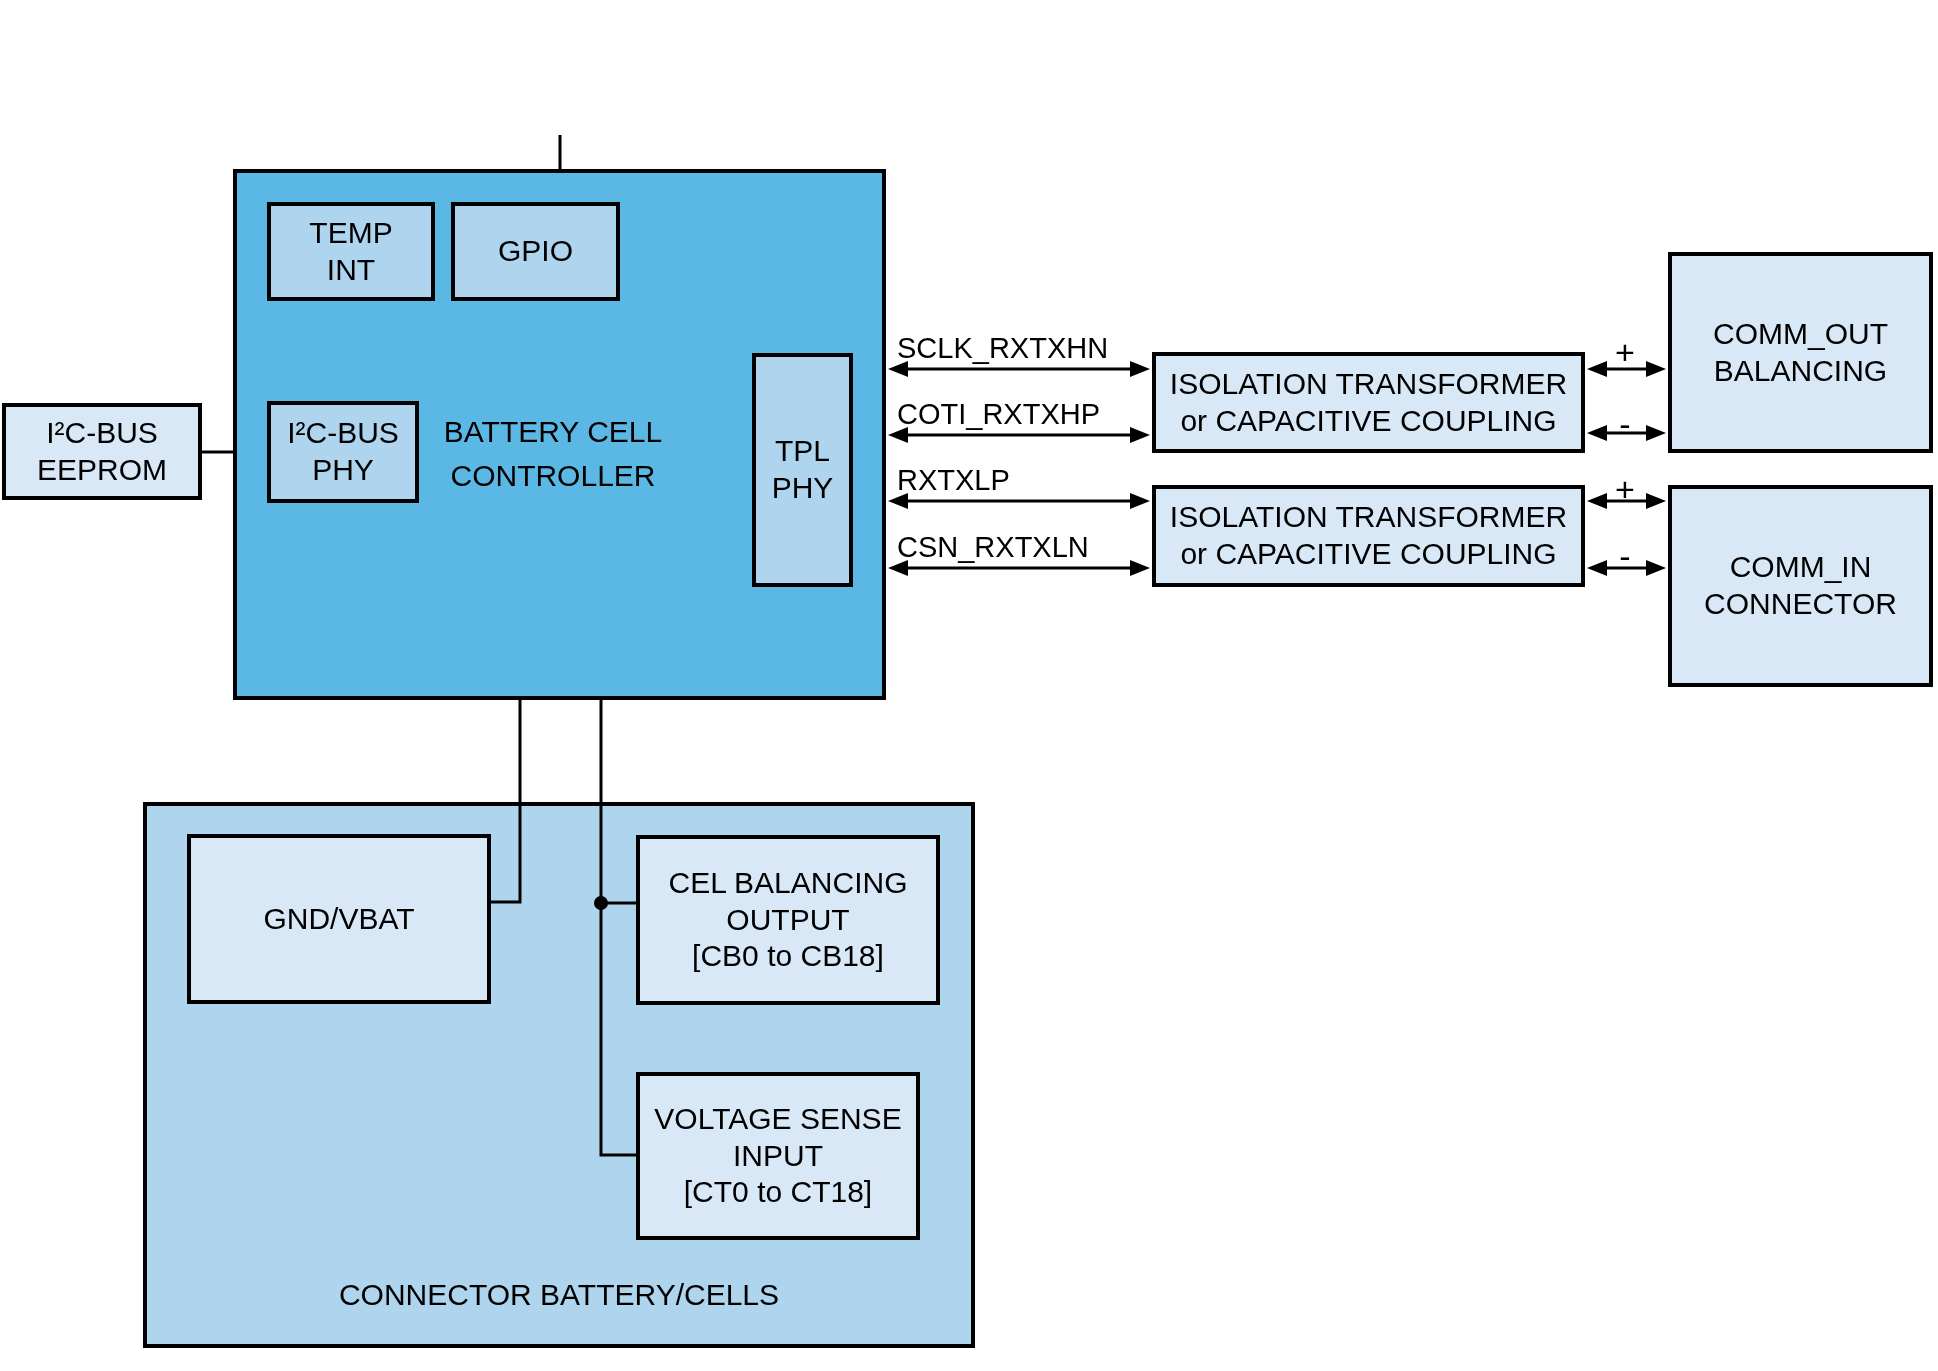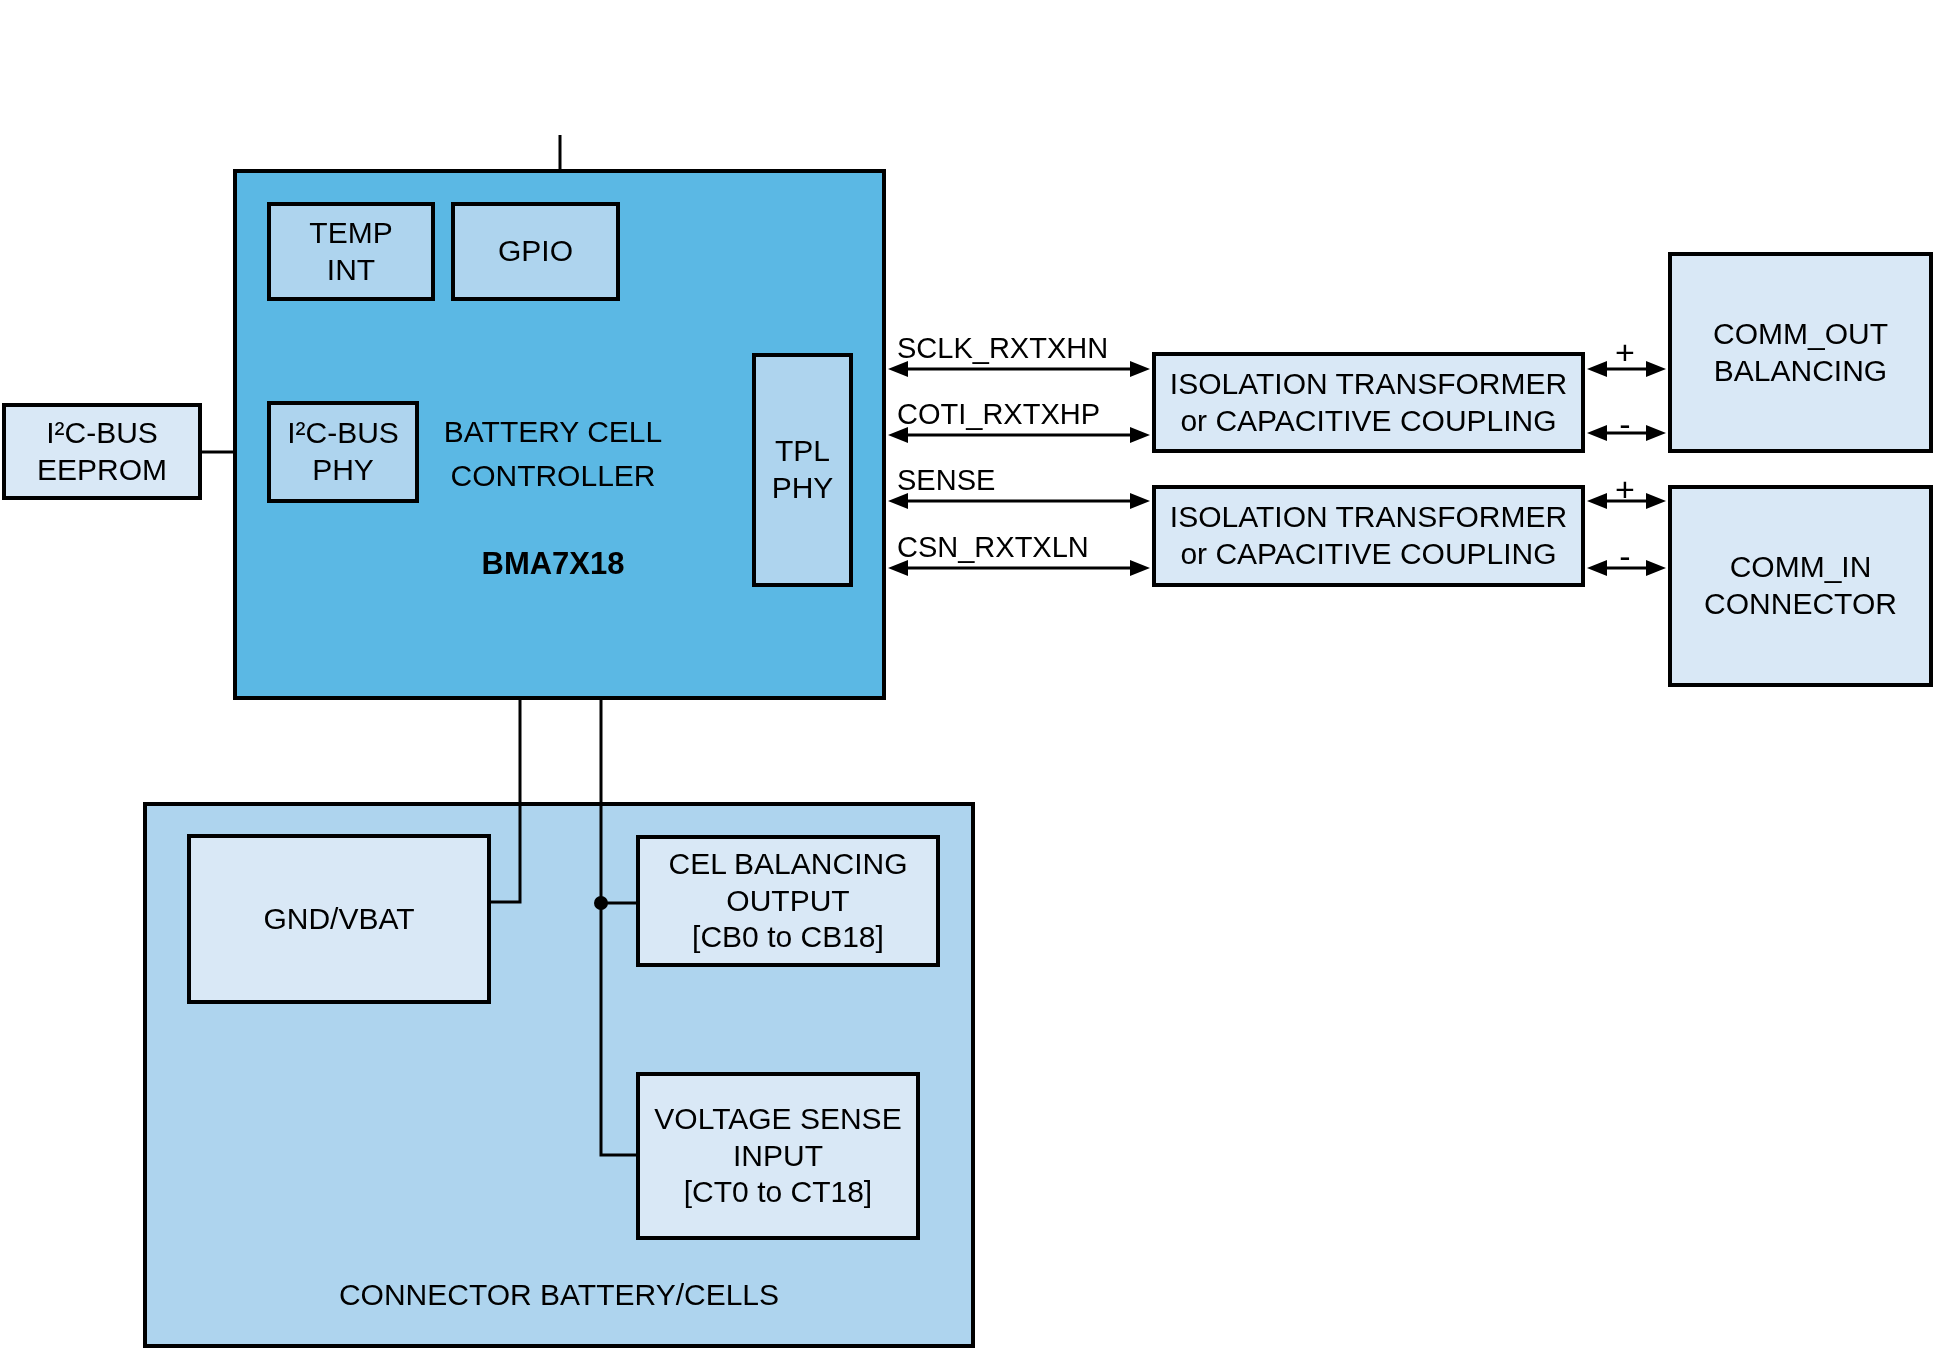--- a/index.html
+++ b/index.html
@@ -111,21 +111,20 @@
   </div>
 
   <div class="box fill-module" style="left:752px;top:353px;width:101px;height:234px;">
     <span>TPL
 PHY</span>
   </div>
 
   <div class="controller-title">
     <div>BATTERY CELL
 CONTROLLER</div>
-    <div class="controller-model">BMA7X18</div>
   </div>
 
   <div class="box fill-light" style="left:2px;top:403px;width:200px;height:97px;">
     <span>I²C-BUS
 EEPROM</span>
   </div>
 
   <div class="box fill-light" style="left:1152px;top:352px;width:433px;height:101px;">
     <span>ISOLATION TRANSFORMER
 or CAPACITIVE COUPLING</span>
@@ -143,37 +142,37 @@
 
   <div class="box fill-light" style="left:1668px;top:485px;width:265px;height:202px;">
     <span>COMM_IN
 CONNECTOR</span>
   </div>
 
   <div class="box fill-light" style="left:187px;top:834px;width:304px;height:170px;">
     <span>GND/VBAT</span>
   </div>
 
-  <div class="box fill-light" style="left:636px;top:835px;width:304px;height:132px;">
+  <div class="box fill-light" style="left:636px;top:835px;width:304px;height:170px;">
     <span>CEL BALANCING
 OUTPUT
 [CB0 to CB18]</span>
   </div>
 
   <div class="box fill-light" style="left:636px;top:1072px;width:284px;height:168px;">
     <span>VOLTAGE SENSE
 INPUT
 [CT0 to CT18]</span>
   </div>
 
   <div class="battery-caption">CONNECTOR BATTERY/CELLS</div>
 
   <div class="floating-label" style="left:897px;top:333px;width:260px;">SCLK_RXTXHN</div>
   <div class="floating-label" style="left:897px;top:399px;width:260px;">COTI_RXTXHP</div>
-  <div class="floating-label" style="left:897px;top:465px;width:260px;">SENSE</div>
+  <div class="floating-label" style="left:897px;top:465px;width:260px;">RXTXLP</div>
   <div class="floating-label" style="left:897px;top:532px;width:260px;">CSN_RXTXLN</div>
 
   <div class="polarity" style="left:1600px;top:332px;">+</div>
   <div class="polarity" style="left:1600px;top:404px;">-</div>
   <div class="polarity" style="left:1600px;top:469px;">+</div>
   <div class="polarity" style="left:1600px;top:536px;">-</div>
 
 </div>
 
 </body></html>

